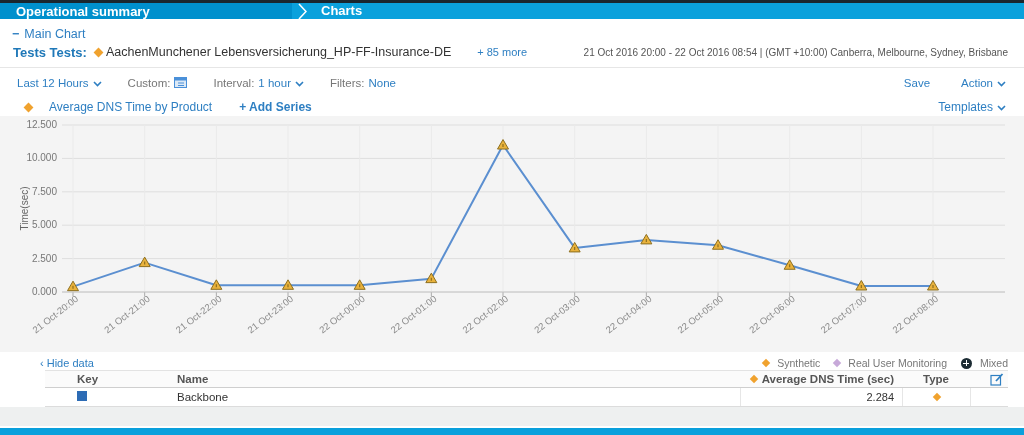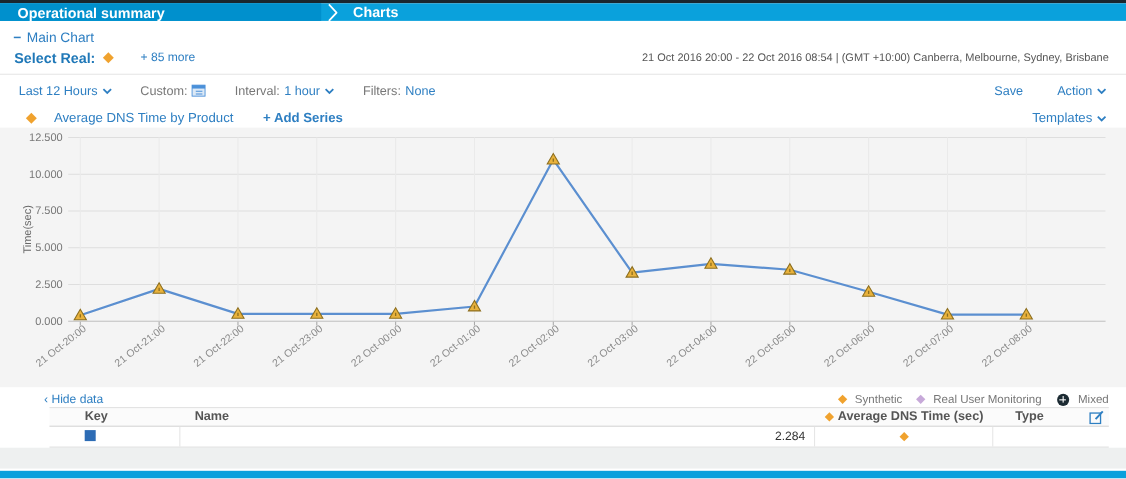--- a/index.html
+++ b/index.html
@@ -94,22 +94,23 @@
       <span>Charts</span>
     </div>
   </div>
 
   <div class="row-main-chart">
     <span class="minus-glyph">−</span>
     <a class="link">Main Chart</a>
   </div>
 
   <div class="row-select">
-    <span class="select-tests-label">Select Real:</span>
+    <span class="select-tests-label">Tests Tests:</span>
     <span class="diamond" style="margin-left:8px;"></span>
+    <span class="test-name">AachenMunchener Lebensversicherung_HP-FF-Insurance-DE</span>
     <a class="link more-link">+ 85 more</a>
     <span class="time-range">21 Oct 2016 20:00 - 22 Oct 2016 08:54  | (GMT +10:00) Canberra, Melbourne, Sydney, Brisbane</span>
   </div>
 
   <div class="divider"></div>
 
   <div class="row-controls">
     <span class="ctl blue">
       <span>Last 12 Hours</span>
       <span class="chev">
@@ -291,20 +292,21 @@
         <svg width="14" height="13" viewBox="0 0 14 13">
             <rect x="1" y="2.5" width="9.5" height="9.5" fill="none" stroke="#2e7fc2" stroke-width="1.2"></rect>
             <line x1="6" y1="8" x2="12.5" y2="1" stroke="#2e7fc2" stroke-width="1.8"></line>
           </svg>
       </span>
     </div>
     <div class="t-row t-body">
       <span class="c-key">
         <span class="key-square" style="background: rgb(45, 108, 181);"></span>
       </span>
+      <span class="c-name">Backbone</span>
       <span class="c-val">2.284</span>
       <span class="c-type">
         <span class="diamond sm"></span>
       </span>
       <span class="c-edit"></span>
     </div>
   </div>
 
   <div class="page-bottom"></div>
   <div class="bottom-bar"></div>

